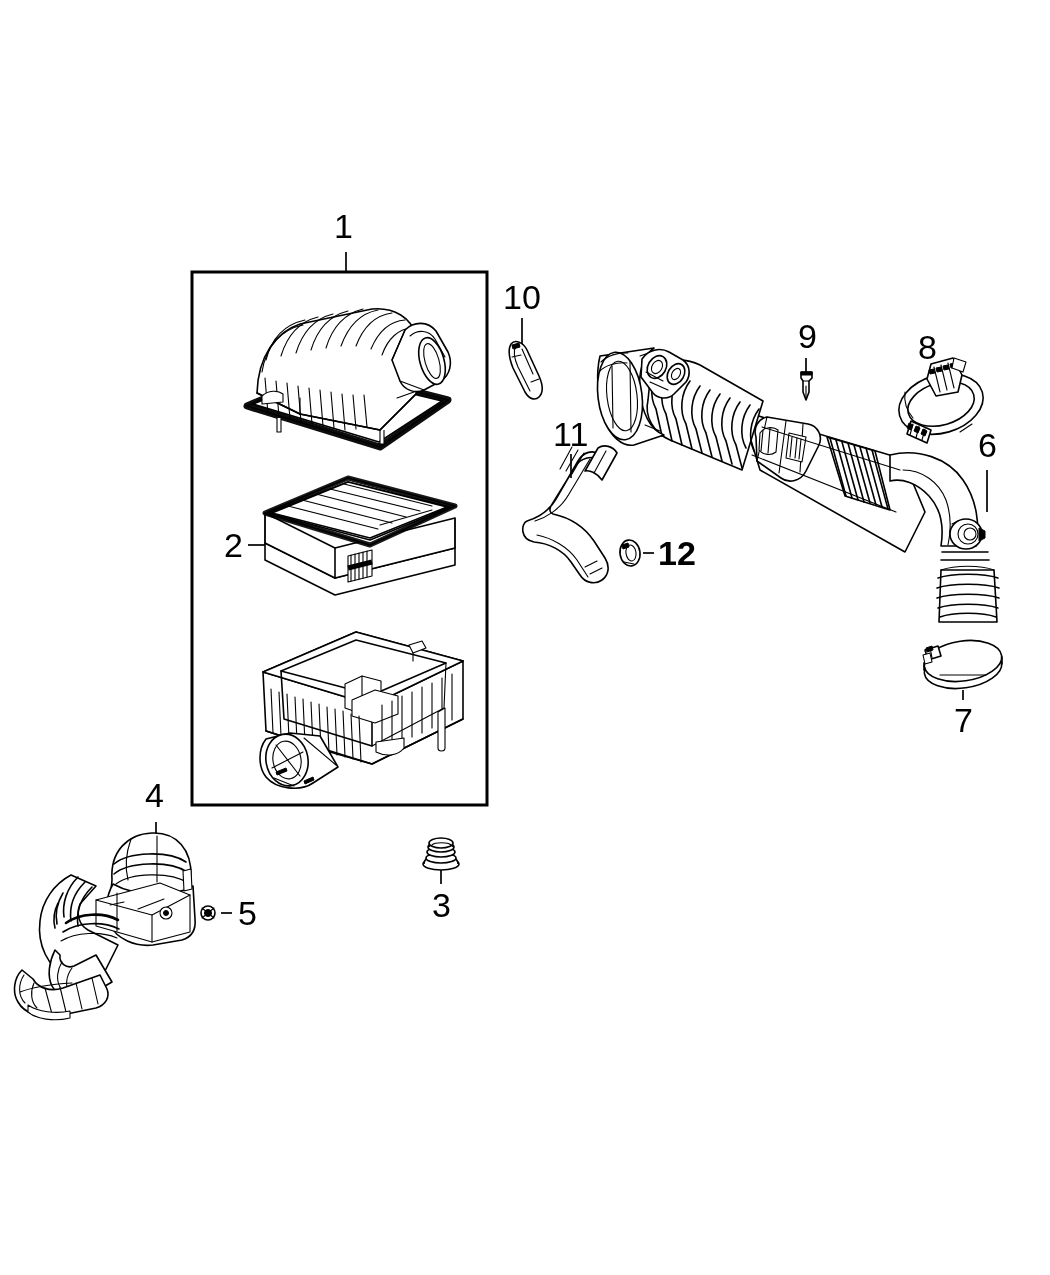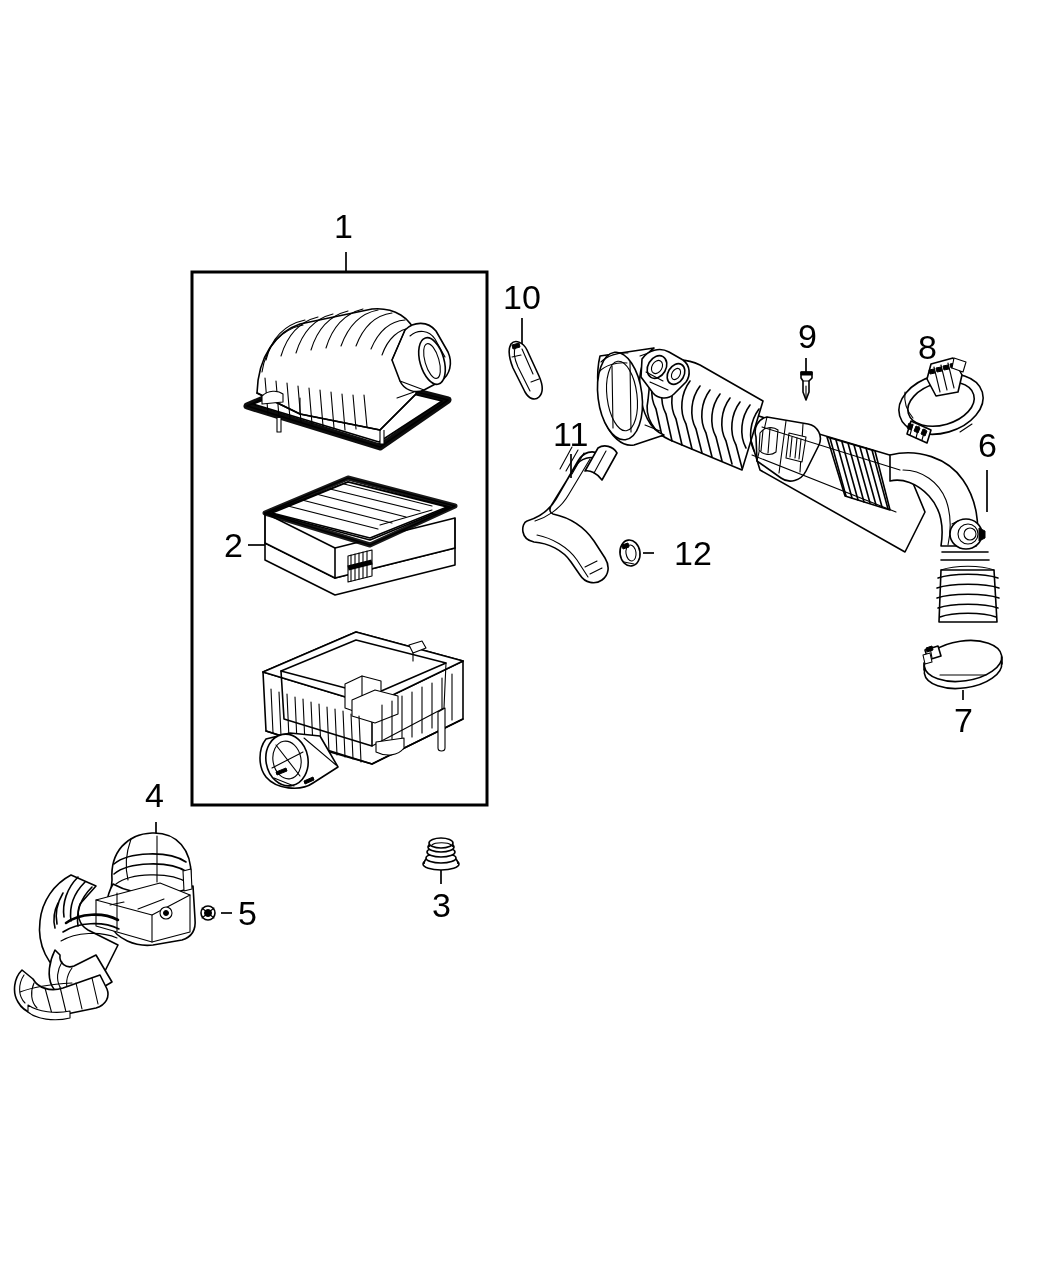--- a/index.html
+++ b/index.html
@@ -547,15 +547,15 @@
   <div class="callout" style="left:954px; top:703px;">7</div>
 
   <div class="callout" style="left:918px; top:330px;">8</div>
 
   <div class="callout" style="left:798px; top:319px;">9</div>
 
   <div class="callout" style="left:503px; top:280px;">10</div>
 
   <div class="callout" style="left:553px; top:417px;text-align:center;">11</div>
 
-  <div class="callout" style="left:674px; top:536px;">12</div>
+  <div class="callout" style="left:658px; top:536px;font-weight:bold;">12</div>
 
 </div>
 
 </body></html>

